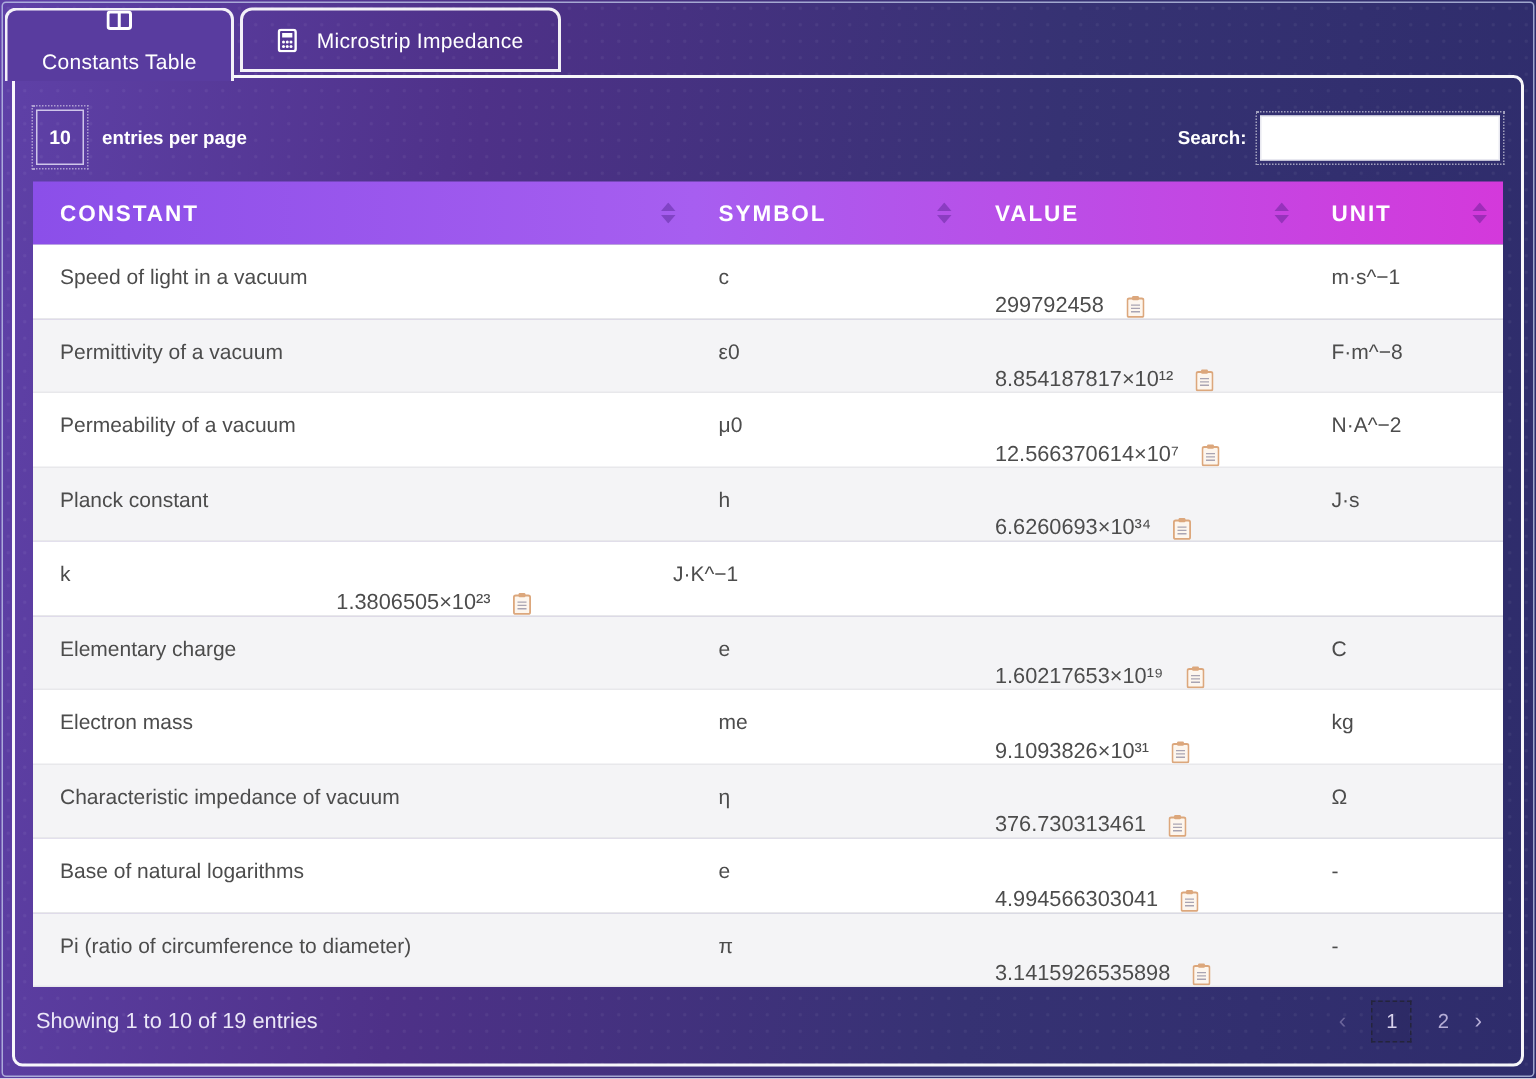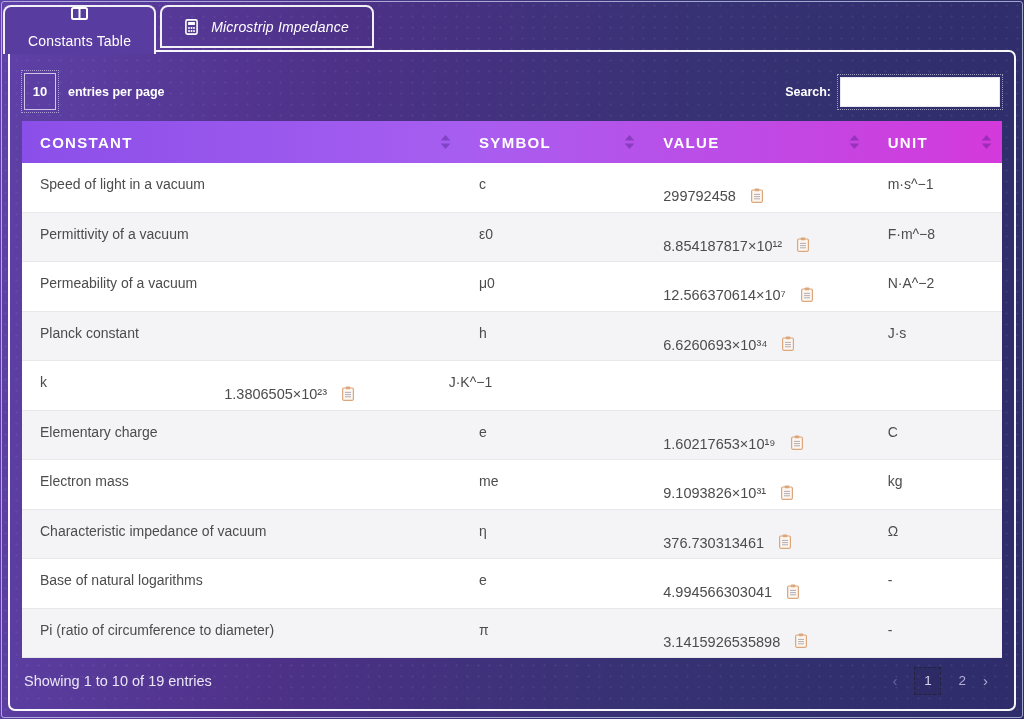--- a/index.html
+++ b/index.html
@@ -13,21 +13,21 @@
   .frame { position:absolute; inset:1px; border:1px solid rgba(198,208,238,0.75);
          border-radius:3px; pointer-events:none; z-index:40; }
 
   
   .tabs { position:relative; z-index:2; display:flex; gap:4px; align-items:flex-start;
           padding:5px 0 0 3px; height:45px; }
   .tab { display:flex; align-items:center; gap:13px; padding:0 23px; box-sizing:border-box;
          border:2px solid rgba(255,255,255,0.93); border-radius:8px 8px 0 0;
          color:#fff; font-size:14px; letter-spacing:.2px; cursor:pointer; white-space:nowrap; }
   .tab.active { height:49px; border-bottom:none; background:#593c9f; z-index:3; position:relative;flex-direction:column; }
-  .tab.inactive { height:43px; background:transparent;font-style:italic; }
+  .tab.inactive { height:43px; background:transparent; }
 
   
   .wrapper { position:relative; z-index:1; margin:0 8px; height:661px; box-sizing:border-box;
              border:2px solid rgba(255,255,255,0.96); border-radius:3px 7px 7px 7px;
              padding:12px 12px 0; display:flex; flex-direction:column; }
 
   .toolbar { display:flex; align-items:center; margin:9px 2px 11px; }
   .entries-box { width:30px; height:35px; border:1px solid #cfc6ea;
                  outline:1px dotted rgba(255,255,255,0.5); outline-offset:2px;
                  display:flex; align-items:center; justify-content:center;
@@ -43,21 +43,21 @@
   .thead { display:flex; height:42px;
            background:linear-gradient(90deg,#8b4fe9 0%, #a75ef0 45%, #d439db 100%); }
   .th { display:flex; align-items:center; justify-content:space-between;
         padding:0 10px 0 18px; box-sizing:border-box; color:#fff; font-weight:bold;
         font-size:15px; letter-spacing:1.3px; cursor:pointer; }
   .col-0 { width:44.8%; } .col-1 { width:18.8%; } .col-2 { width:22.9%; } .col-3 { width:13.5%; }
 
   .trow { display:flex; height:49.5px; background:#fff; border-bottom:1px solid #e8e8eb; box-sizing:border-box; }
   .trow.alt { background:#f4f4f6; }
   .td { box-sizing:border-box; padding:13px 8px 0 18px; font-size:14px; color:#4c4c4c; }
-  .td.c-value { display:flex; align-items:center; padding-top:18px; font-size:14.5px; }
+  .td.c-value { display:flex; align-items:flex-end; padding-top:18px; font-size:14.5px; }
   .clip-btn { margin-left:15px; margin-top:-2px; cursor:pointer; line-height:0; }
 
   
   .tfoot { flex:1; display:flex; align-items:center; justify-content:space-between; padding:0 4px 6px 2px; }
   .status { color:#ebe7f7; font-size:14.5px; }
   .pagination { display:flex; align-items:center; gap:17px; margin-right:10px; }
   .pg-prev { color:rgba(165,155,200,0.5); font-size:15px; cursor:pointer; }
   .pg-current { width:25px; height:26px; border:1px dashed #24243c; background:rgba(0,0,0,0.06);
                 display:flex; align-items:center; justify-content:center;
                 color:#d8d2ec; font-size:13.5px; cursor:pointer; }

